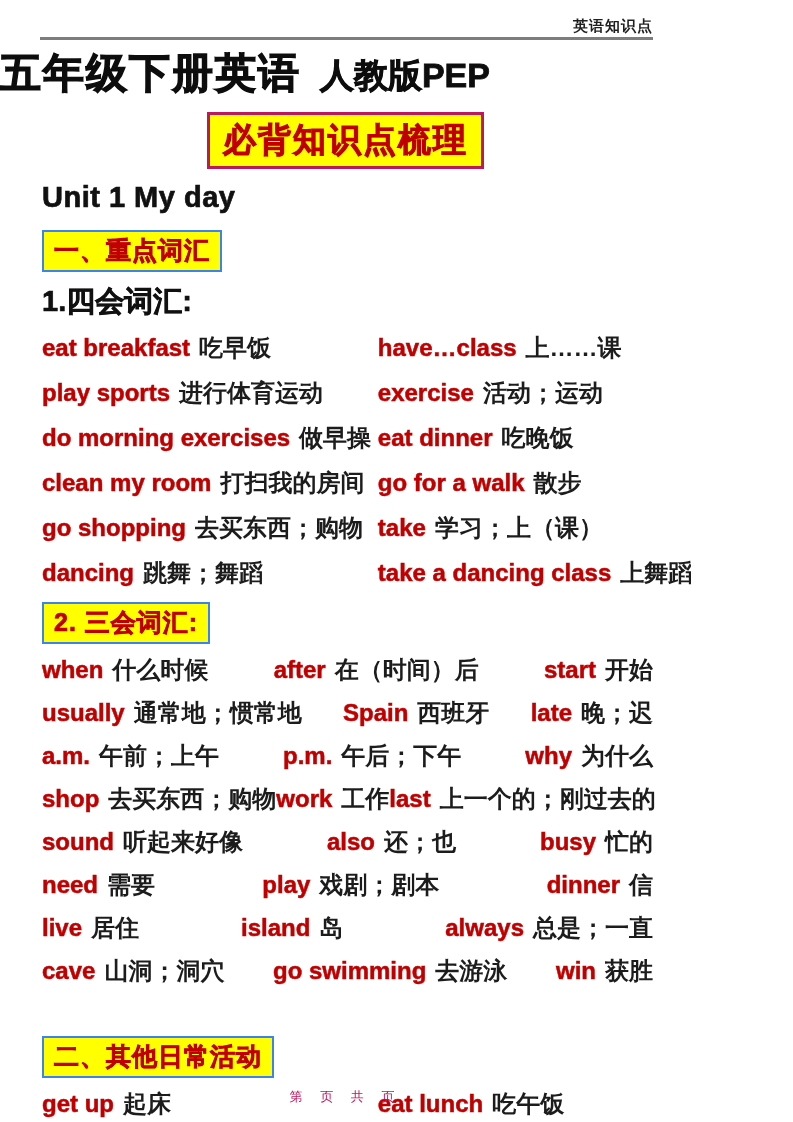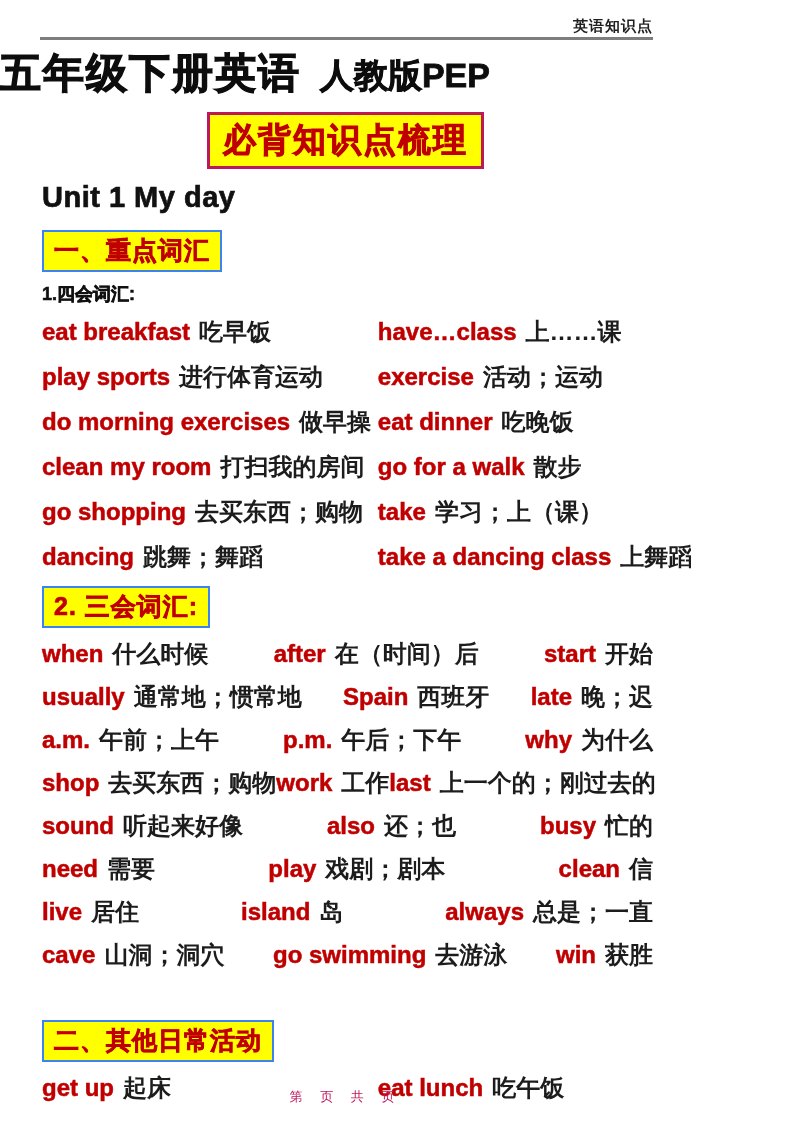--- a/index.html
+++ b/index.html
@@ -60,21 +60,21 @@
     display:inline-block;
     background:#ffff00;
     border:2px solid #3b82f6;
     color:#c00000;
     font-size:25px;font-weight:700;
     -webkit-text-stroke:0.7px #c00000;
     padding:2px 10px 3px 10px;
     letter-spacing:1px;
   }
   .subheading{
-    font-size:18px;font-weight:700;color:#111;
+    font-size:29px;font-weight:700;color:#111;
     -webkit-text-stroke:0.6px #111;
     margin:4px 0 10px 0;
   }
   .vrow{white-space:nowrap;line-height:31px;}
   .vrow.cols2{display:grid;grid-template-columns:53% 47%;margin-bottom:11px;gap:12px;}
   .vrow.cols3{display:flex;justify-content:space-between;margin-bottom:9px;}
   .vitem{display:inline-block;}
   .en{
     color:#c00000;font-weight:700;font-size:24px;
     -webkit-text-stroke:0.5px #c00000;
@@ -154,21 +154,21 @@
         <span class="vitem"><span class="en">last</span><span class="zh">上一个的；刚过去的</span></span>
       </div>
       <div class="vrow cols3">
         <span class="vitem"><span class="en">sound</span><span class="zh">听起来好像</span></span>
         <span class="vitem"><span class="en">also</span><span class="zh">还；也</span></span>
         <span class="vitem"><span class="en">busy</span><span class="zh">忙的</span></span>
       </div>
       <div class="vrow cols3">
         <span class="vitem"><span class="en">need</span><span class="zh">需要</span></span>
         <span class="vitem"><span class="en">play</span><span class="zh">戏剧；剧本</span></span>
-        <span class="vitem"><span class="en">clean</span><span class="zh">信</span></span>
+        <span class="vitem"><span class="en">dinner</span><span class="zh">信</span></span>
       </div>
       <div class="vrow cols3">
         <span class="vitem"><span class="en">live</span><span class="zh">居住</span></span>
         <span class="vitem"><span class="en">island</span><span class="zh">岛</span></span>
         <span class="vitem"><span class="en">always</span><span class="zh">总是；一直</span></span>
       </div>
       <div class="vrow cols3">
         <span class="vitem"><span class="en">cave</span><span class="zh">山洞；洞穴</span></span>
         <span class="vitem"><span class="en">go swimming</span><span class="zh">去游泳</span></span>
         <span class="vitem"><span class="en">win</span><span class="zh">获胜</span></span>

